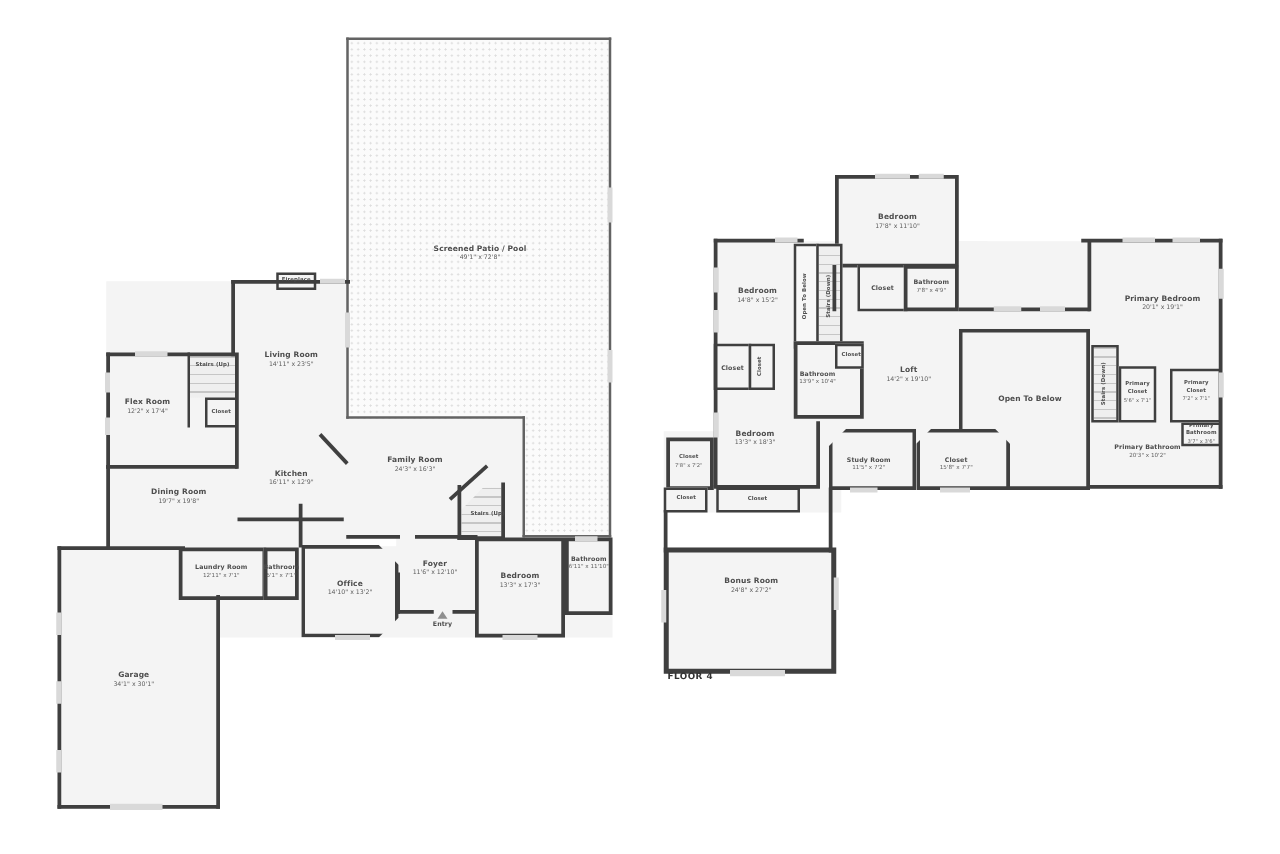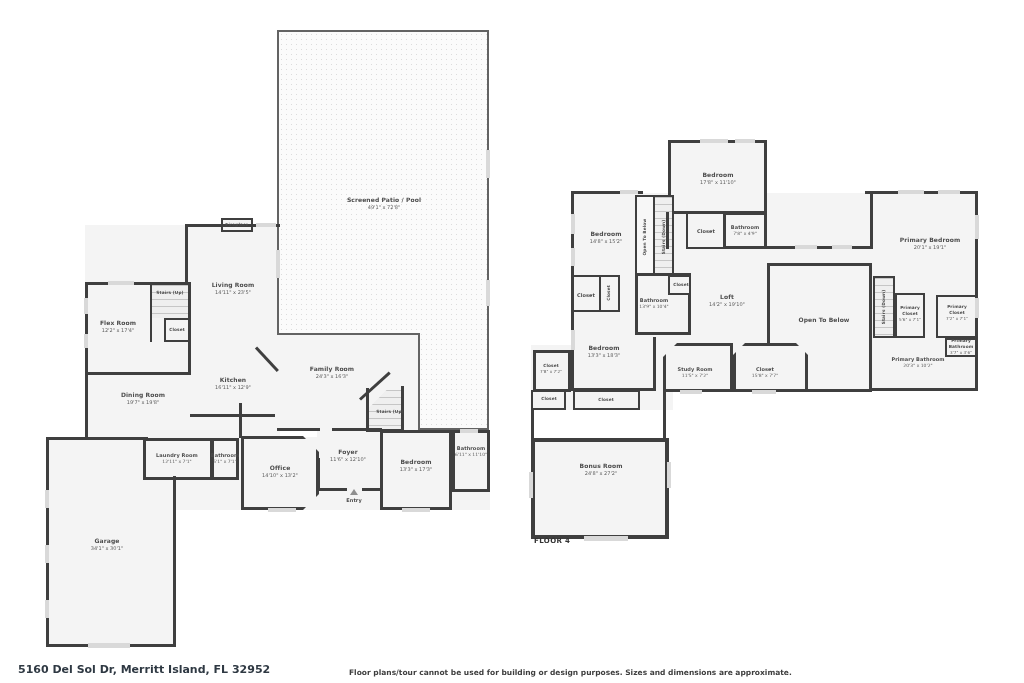--- a/index.html
+++ b/index.html
@@ -323,16 +323,14 @@
         <span class="nm">Closet</span>
       </div>
     <div class="lbl" style="left:601px;top:469px">
         <span class="nm">Bonus Room</span>
         <span class="dm">24'8" x 27'2"</span>
       </div>
 
     <div class="f2t">FLOOR 4</div>
   </div>
 
-  <div class="addr">5160 Del Sol Dr, Merritt Island, FL 32952</div>
-  <div class="disc">Floor plans/tour cannot be used for building or design purposes. Sizes and dimensions are approximate.</div>
 
 </div>
 
 </body></html>

